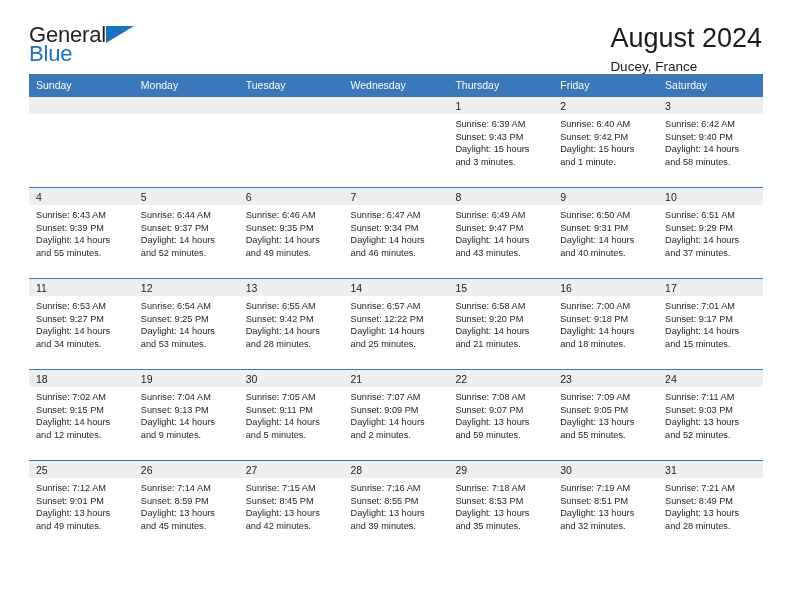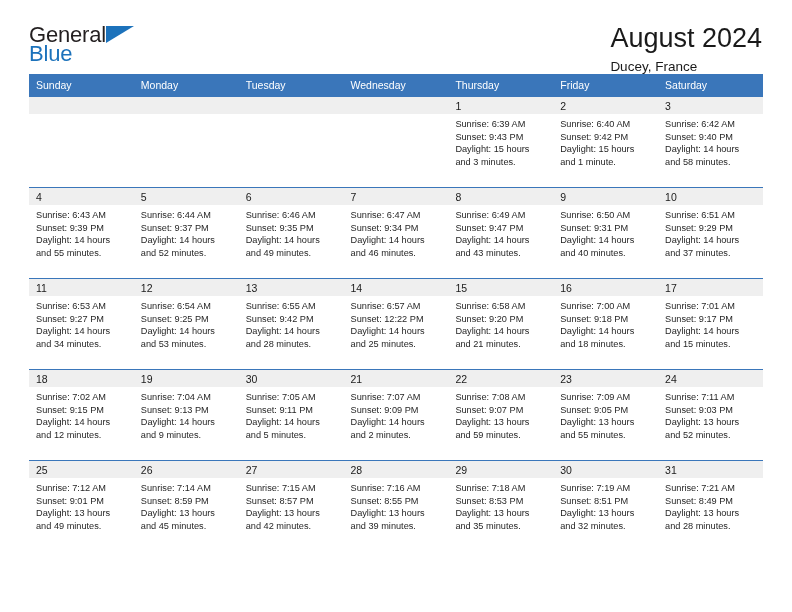--- a/index.html
+++ b/index.html
@@ -482,21 +482,21 @@
                 <div>Daylight: 13 hours</div>
                 <div>and 45 minutes.</div>
               </div>
             </div>
           </td>
           <td>
             <div class="daycell">
               <div class="daynum-band">27</div>
               <div class="dayinfo">
                 <div>Sunrise: 7:15 AM</div>
-                <div>Sunset: 8:57 PM</div>
+                <div>Sunset: 8:45 PM</div>
                 <div>Daylight: 13 hours</div>
                 <div>and 42 minutes.</div>
               </div>
             </div>
           </td>
           <td>
             <div class="daycell">
               <div class="daynum-band">28</div>
               <div class="dayinfo">
                 <div>Sunrise: 7:16 AM</div>

